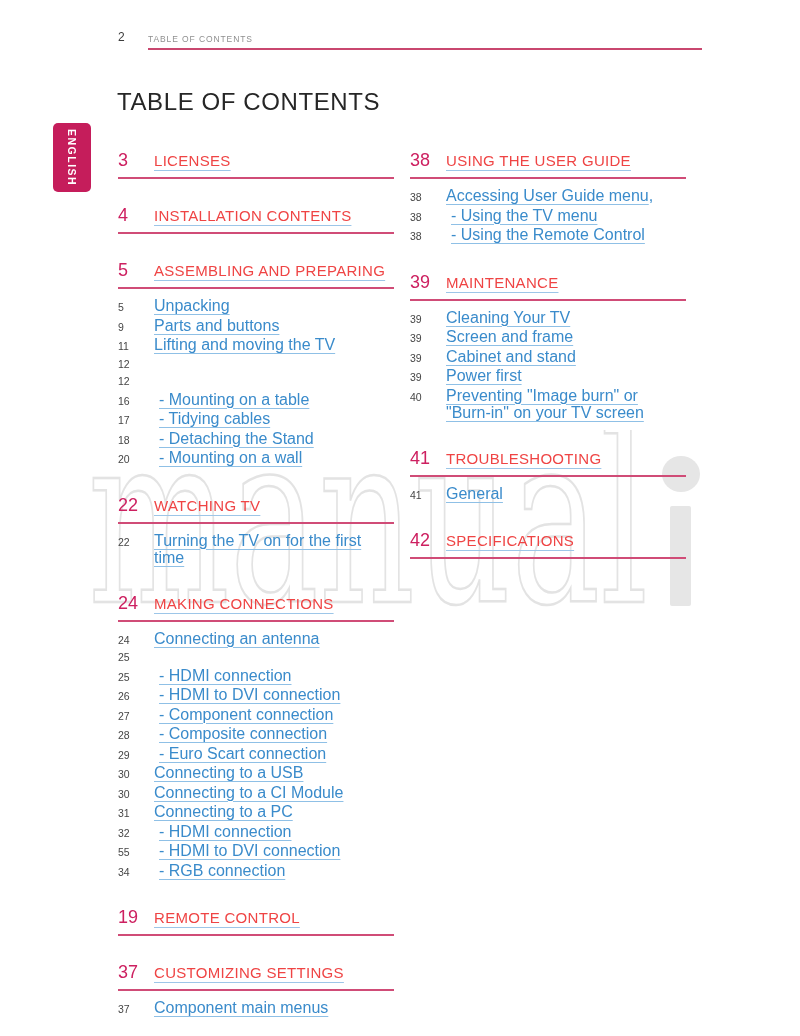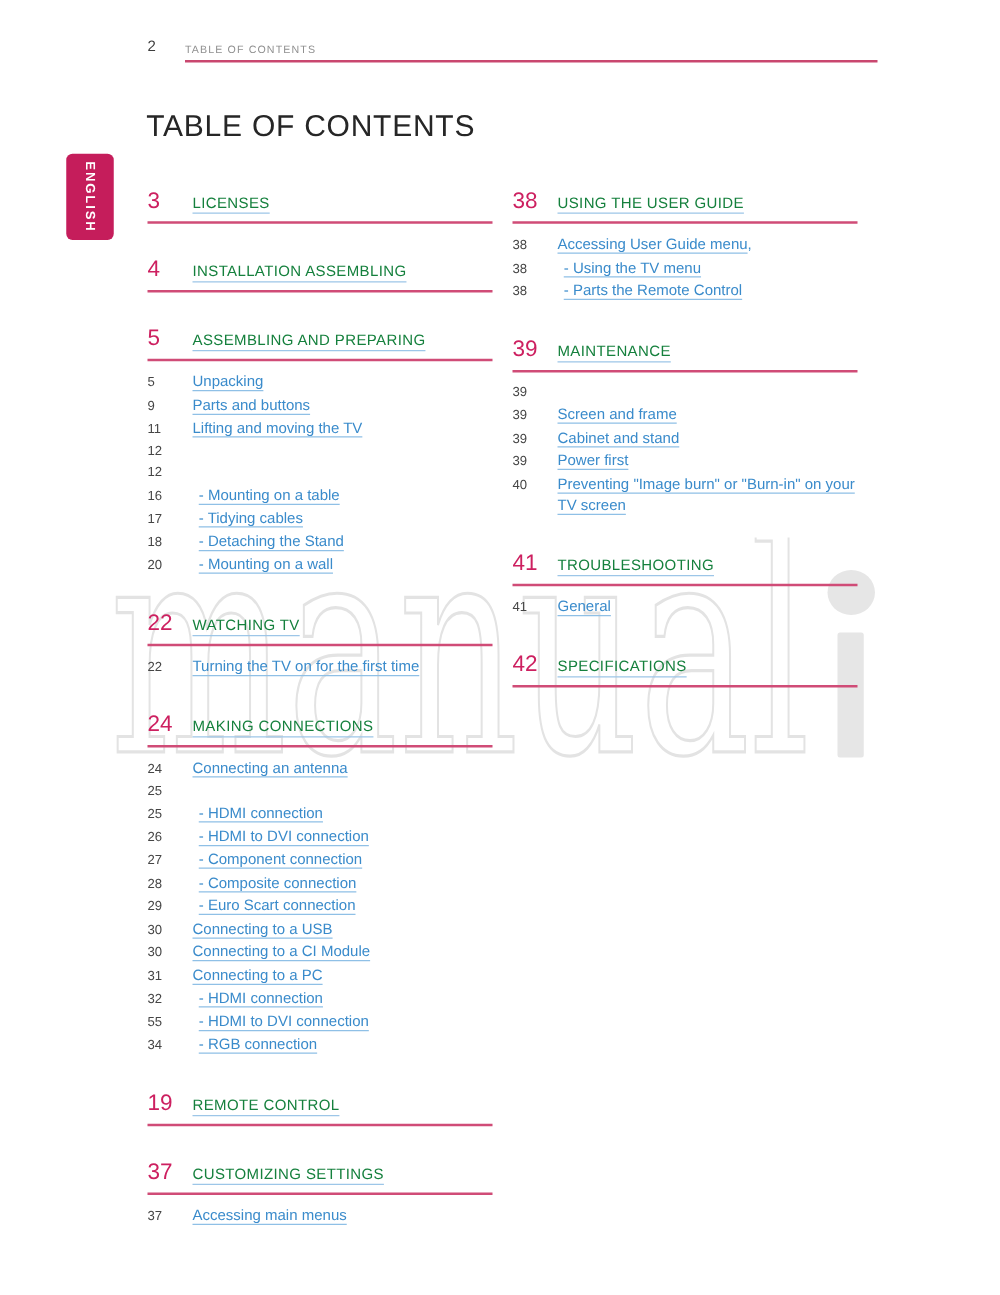--- a/index.html
+++ b/index.html
@@ -30,29 +30,29 @@
   .watermark{position:absolute;left:88px;top:430px;z-index:0;pointer-events:none;}
   
   .col{position:absolute;top:150px;width:276px;z-index:1;}
   .col-left{left:118px;}
   .col-right{left:410px;}
   .toc-section{margin-top:26px;}
   .toc-section:first-child{margin-top:0;}
   .sec-head{display:flex;align-items:baseline;}
   .sec-num{flex:0 0 36px;font-size:18px;color:#cd2060;}
   .sec-title{
-    font-size:12px;color:#15803d;letter-spacing:0.3px;cursor:pointer;
+    font-size:15px;color:#ef4444;letter-spacing:0.3px;cursor:pointer;
     text-decoration:underline;text-decoration-thickness:1px;
     text-underline-offset:4px;text-decoration-color:#9dc6e8;
   }
   .sec-rule{height:2px;background:#d04c77;margin-top:6px;}
   .entries{margin-top:8px;}
   .entry{display:flex;align-items:baseline;line-height:17.5px;}
   .entry-num{flex:0 0 36px;font-size:10.5px;color:#454545;}
-  .entry-label{flex:1;font-size:12px;}
+  .entry-label{flex:1;font-size:16px;}
   .entry.dash .entry-label{padding-left:5px;}
   .entry-link{
     color:#3a8bcb;cursor:pointer;
     text-decoration:underline;text-decoration-thickness:1px;
     text-underline-offset:2.5px;text-decoration-color:#8fc0e6;
   }
   .entry-suffix{color:#3a8bcb;text-decoration:none;}
 </style>
 </head>
 <body>
@@ -81,21 +81,21 @@
     <div class="toc-section">
       <div class="sec-head">
         <span class="sec-num">3</span>
         <a class="sec-title">LICENSES</a>
       </div>
       <div class="sec-rule"></div>
     </div>
     <div class="toc-section">
       <div class="sec-head">
         <span class="sec-num">4</span>
-        <a class="sec-title">INSTALLATION ASSEMBLING</a>
+        <a class="sec-title">INSTALLATION CONTENTS</a>
       </div>
       <div class="sec-rule"></div>
     </div>
     <div class="toc-section">
       <div class="sec-head">
         <span class="sec-num">5</span>
         <a class="sec-title">ASSEMBLING AND PREPARING</a>
       </div>
       <div class="sec-rule"></div>
       <div class="entries">
@@ -217,21 +217,21 @@
     </div>
     <div class="toc-section">
       <div class="sec-head">
         <span class="sec-num">37</span>
         <a class="sec-title">CUSTOMIZING SETTINGS</a>
       </div>
       <div class="sec-rule"></div>
       <div class="entries">
         <div class="entry">
           <span class="entry-num">37</span>
-          <span class="entry-label"><a class="entry-link">Accessing main menus</a></span>
+          <span class="entry-label"><a class="entry-link">Component main menus</a></span>
         </div>
       </div>
     </div>
   </div>
 <div class="col col-right">
     <div class="toc-section">
       <div class="sec-head">
         <span class="sec-num">38</span>
         <a class="sec-title">USING THE USER GUIDE</a>
       </div>
@@ -240,33 +240,34 @@
         <div class="entry">
           <span class="entry-num">38</span>
           <span class="entry-label"><a class="entry-link">Accessing User Guide menu</a><span class="entry-suffix">,</span></span>
         </div>
         <div class="entry dash">
           <span class="entry-num">38</span>
           <span class="entry-label"><a class="entry-link">- Using the TV menu</a></span>
         </div>
         <div class="entry dash">
           <span class="entry-num">38</span>
-          <span class="entry-label"><a class="entry-link">- Parts the Remote Control</a></span>
+          <span class="entry-label"><a class="entry-link">- Using the Remote Control</a></span>
         </div>
       </div>
     </div>
     <div class="toc-section">
       <div class="sec-head">
         <span class="sec-num">39</span>
         <a class="sec-title">MAINTENANCE</a>
       </div>
       <div class="sec-rule"></div>
       <div class="entries">
         <div class="entry">
           <span class="entry-num">39</span>
+          <span class="entry-label"><a class="entry-link">Cleaning Your TV</a></span>
         </div>
         <div class="entry">
           <span class="entry-num">39</span>
           <span class="entry-label"><a class="entry-link">Screen and frame</a></span>
         </div>
         <div class="entry">
           <span class="entry-num">39</span>
           <span class="entry-label"><a class="entry-link">Cabinet and stand</a></span>
         </div>
         <div class="entry">

